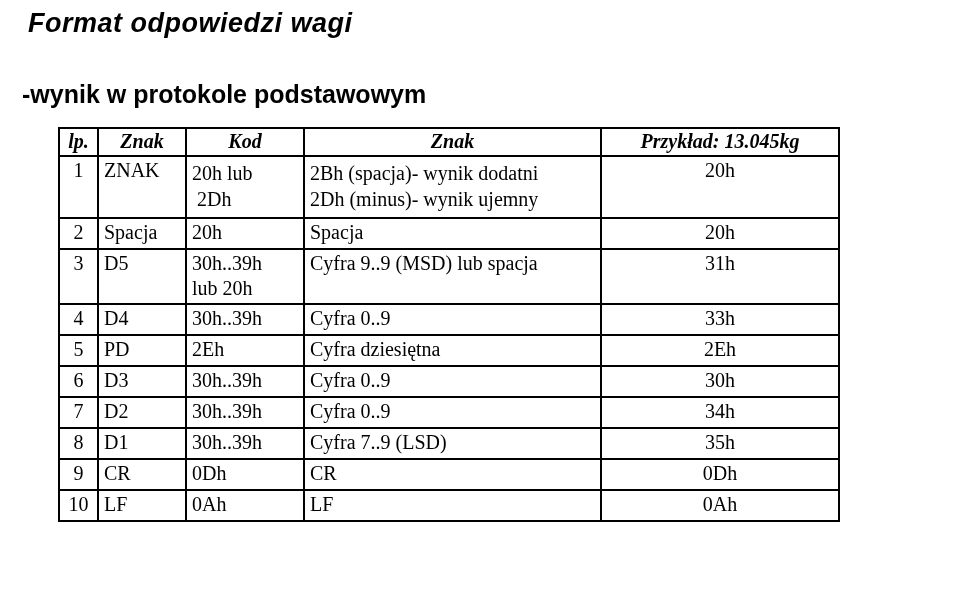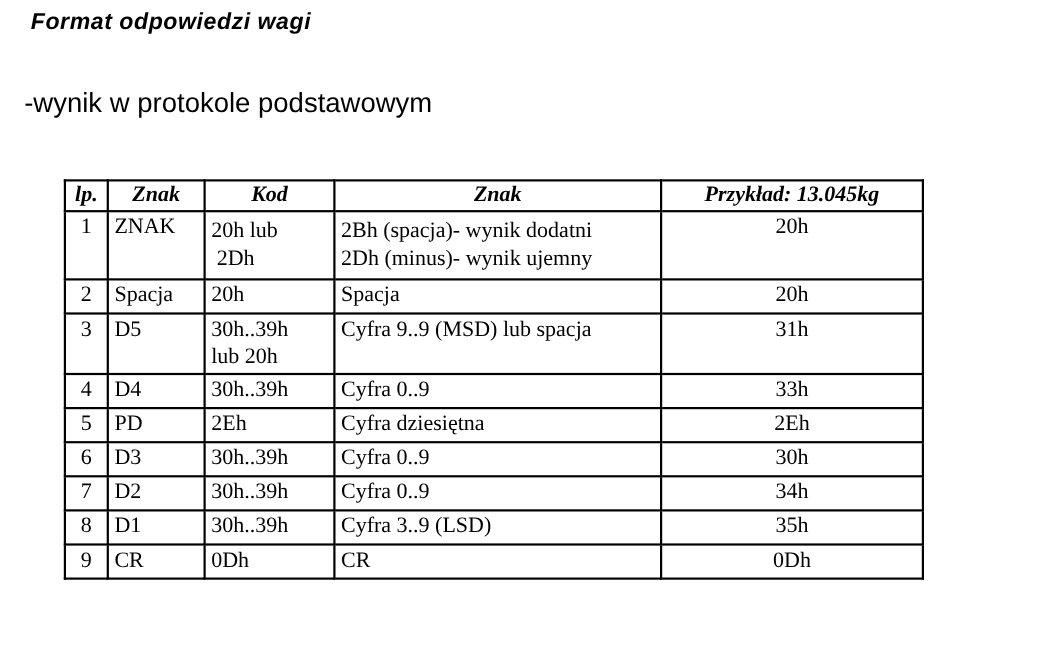--- a/index.html
+++ b/index.html
@@ -12,45 +12,44 @@
     overflow: hidden;
   }
   .doc-title {
     position: absolute;
     left: 28px;
     top: 8px;
     margin: 0;
     font-family: "Liberation Sans", sans-serif;
     font-weight: bold;
     font-style: italic;
-    font-size: 21px;
+    font-size: 27px;
     letter-spacing: 0.5px;
     color: #000000;
   }
   .doc-subtitle {
     position: absolute;
     left: 22px;
     top: 80px;
     margin: 0;
     font-family: "Liberation Sans", sans-serif;
-    font-weight: normal;
+    font-weight: bold;
     font-size: 25px;
     color: #000000;
   }
   table.format-table {
     position: absolute;
     left: 58px;
     top: 127px;
     width: 780px;
     border-collapse: collapse;
     table-layout: fixed;
     font-family: "Liberation Serif", serif;
     font-size: 20px;
     color: #000000;
-    margin-top: 36px;
   }
   .format-table th, .format-table td {
     border: 2px solid #000000;
     padding: 1px 5px;
     line-height: 1.28;
     overflow: hidden;
   }
   .format-table th {
     font-weight: bold;
     font-style: italic;
@@ -141,26 +140,33 @@
       <td class="c-lp">7</td>
       <td class="c-znak">D2</td>
       <td class="c-kod">30h..39h</td>
       <td class="c-opis">Cyfra 0..9</td>
       <td class="c-przyklad">34h</td>
     </tr>
         <tr class="body-row">
       <td class="c-lp">8</td>
       <td class="c-znak">D1</td>
       <td class="c-kod">30h..39h</td>
-      <td class="c-opis">Cyfra 3..9 (LSD)</td>
+      <td class="c-opis">Cyfra 7..9 (LSD)</td>
       <td class="c-przyklad">35h</td>
     </tr>
         <tr class="body-row">
       <td class="c-lp">9</td>
       <td class="c-znak">CR</td>
       <td class="c-kod">0Dh</td>
       <td class="c-opis">CR</td>
       <td class="c-przyklad">0Dh</td>
     </tr>
+        <tr class="body-row">
+      <td class="c-lp">10</td>
+      <td class="c-znak">LF</td>
+      <td class="c-kod">0Ah</td>
+      <td class="c-opis">LF</td>
+      <td class="c-przyklad">0Ah</td>
+    </tr>
       </tbody>
   </table>
 
 </div>
 
 </body></html>

